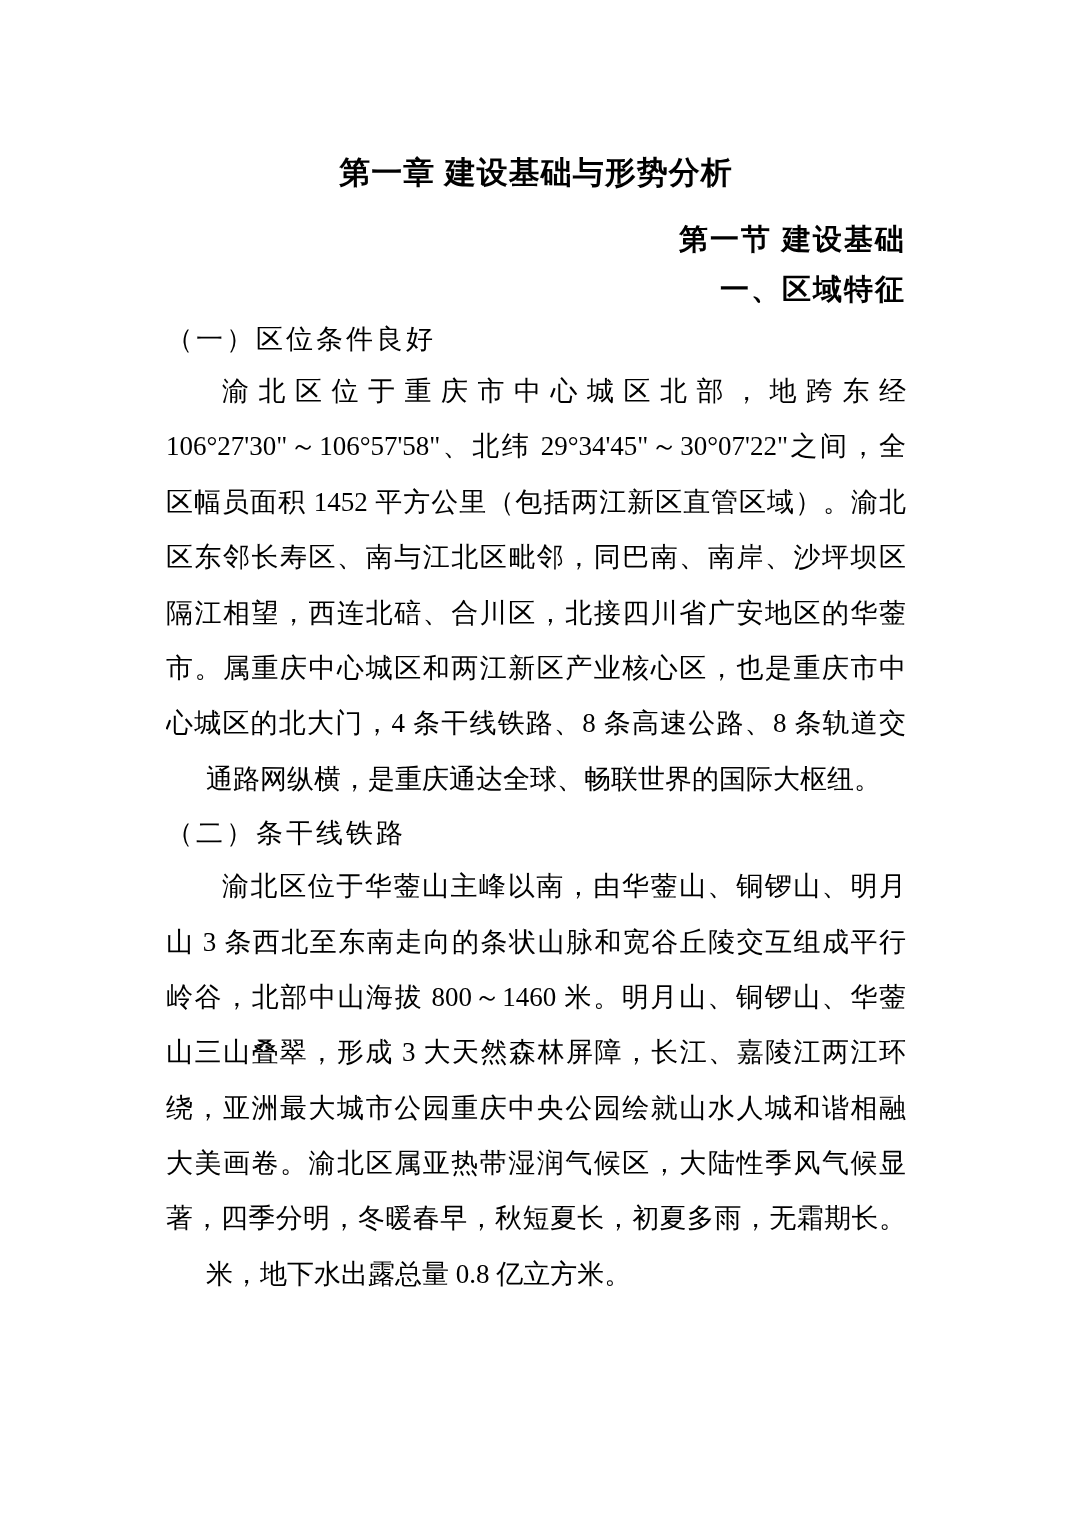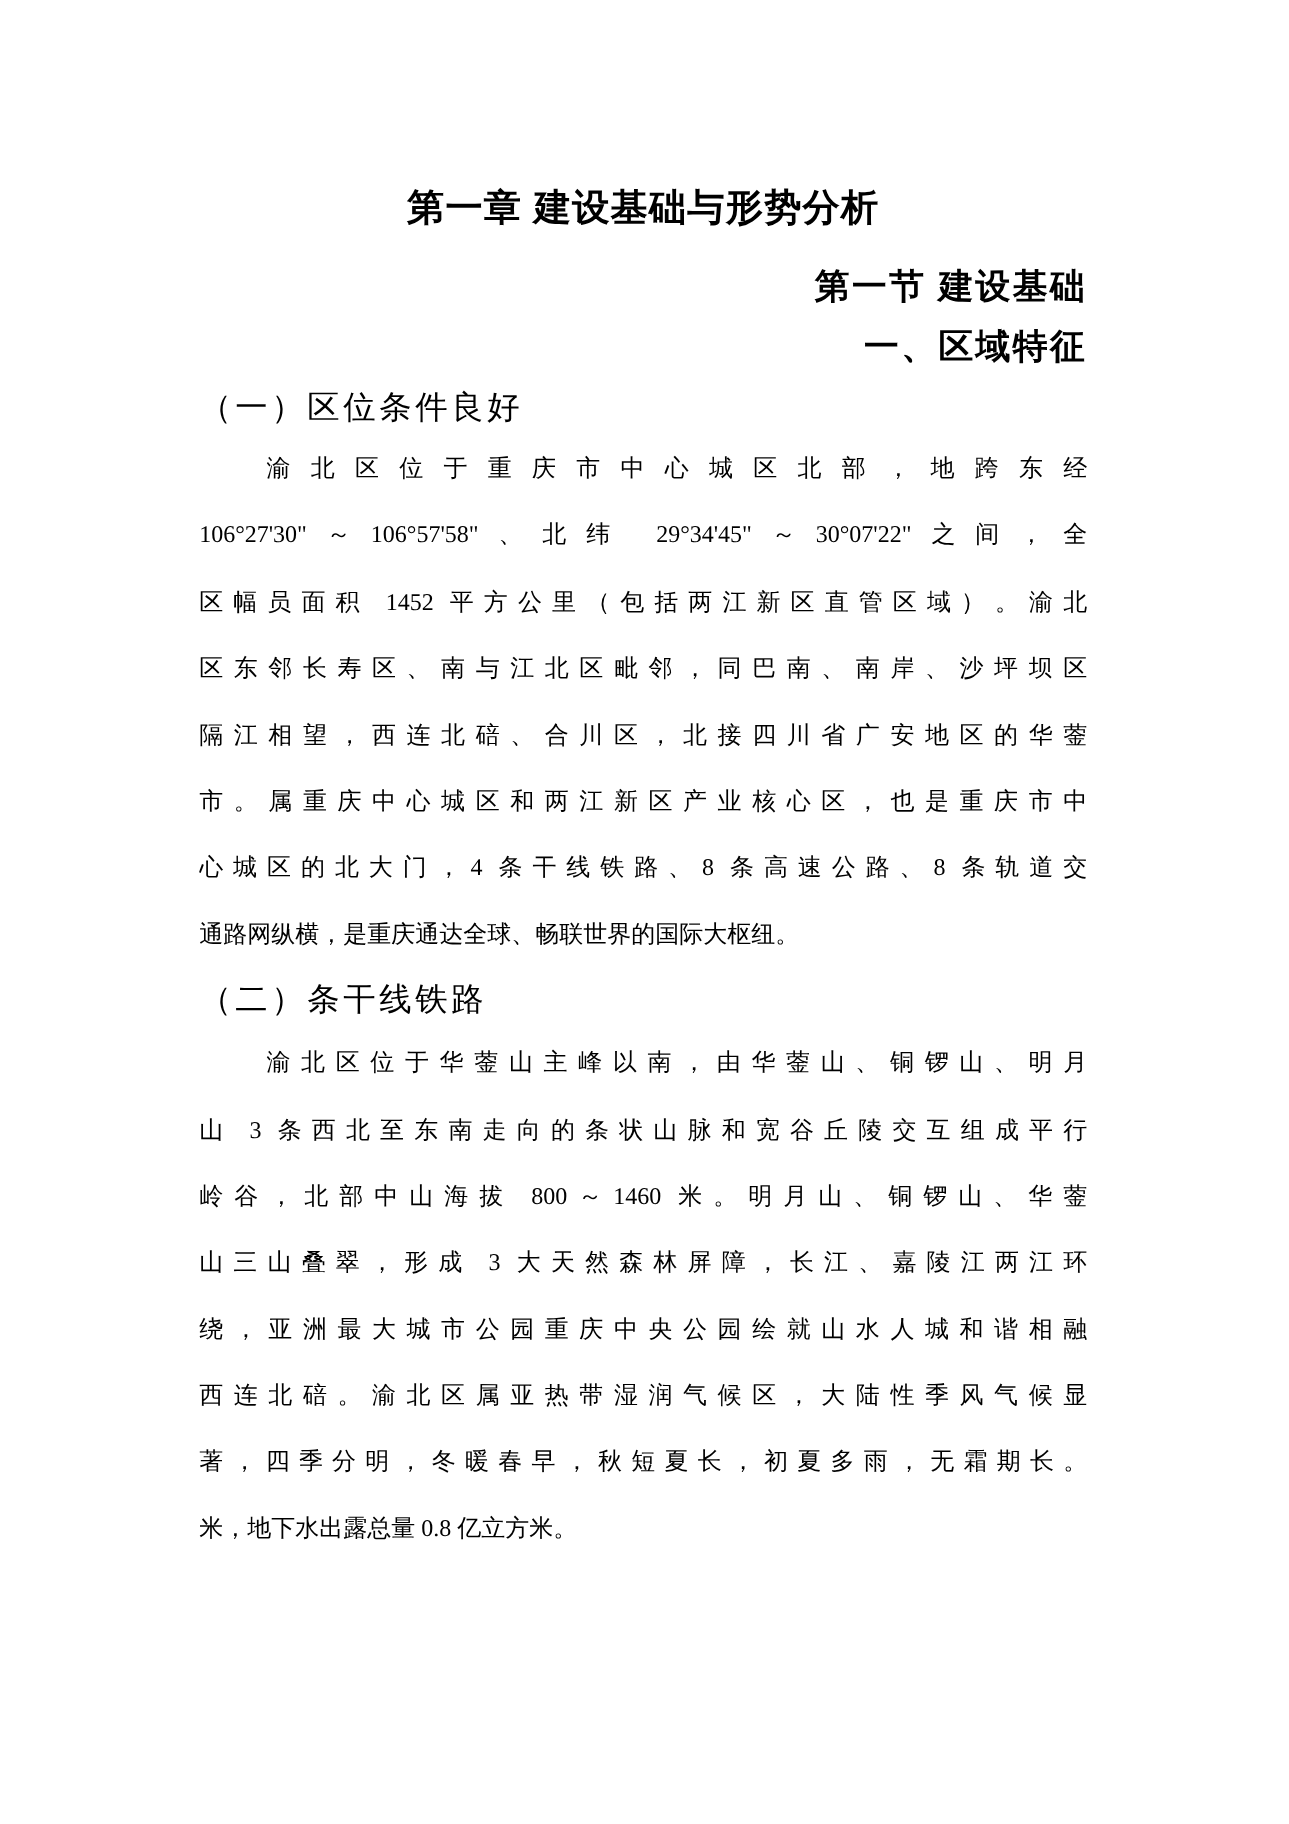--- a/index.html
+++ b/index.html
@@ -40,34 +40,35 @@
   .h-item {
     font-size: 27px;
     line-height: 50px;
     letter-spacing: 3px;
     white-space: nowrap;
   }
   .h-item2 {
     line-height: 52px;
   }
   .line {
-    font-size: 20px;
+    font-size: 27px;
     line-height: 55.4px;
     height: 55.4px;
     text-align: justify;
     text-align-last: justify;
     overflow: hidden;
     white-space: nowrap;
   }
   .line.first {
     text-indent: 56px;
   }
   .line.last {
     text-align: left;
     text-align-last: left;
+    margin-left: 40px;
   }
   .page-footer {
     margin-top: 28px;
     text-align: center;
     font-size: 20px;
     line-height: 28px;
     color: #222222;
   }
 </style>
 </head>
@@ -95,20 +96,20 @@
   </div>
 
   <div class="h-item h-item2">（二）条干线铁路</div>
 
   <div>
     <div class="line first">渝北区位于华蓥山主峰以南，由华蓥山、铜锣山、明月</div>
     <div class="line">山 3 条西北至东南走向的条状山脉和宽谷丘陵交互组成平行</div>
     <div class="line">岭谷，北部中山海拔 800～1460 米。明月山、铜锣山、华蓥</div>
     <div class="line">山三山叠翠，形成 3 大天然森林屏障，长江、嘉陵江两江环</div>
     <div class="line">绕，亚洲最大城市公园重庆中央公园绘就山水人城和谐相融</div>
-    <div class="line">西连北碚。渝北区属亚热带湿润气候区，大陆性季风气候显</div>
+    <div class="line">大美画卷。渝北区属亚热带湿润气候区，大陆性季风气候显</div>
     <div class="line">著，四季分明，冬暖春早，秋短夏长，初夏多雨，无霜期长。</div>
     <div class="line last">米，地下水出露总量 0.8 亿立方米。</div>
   </div>
 
   <div class="page-footer">— 1 —</div>
 
 </div>
 
 </body></html>

